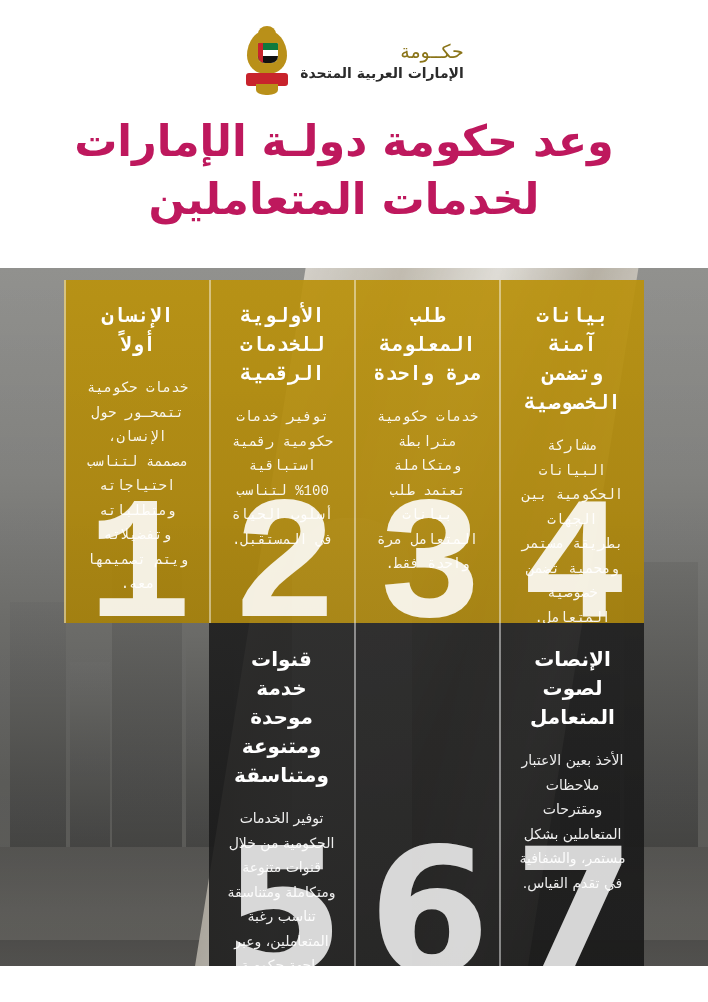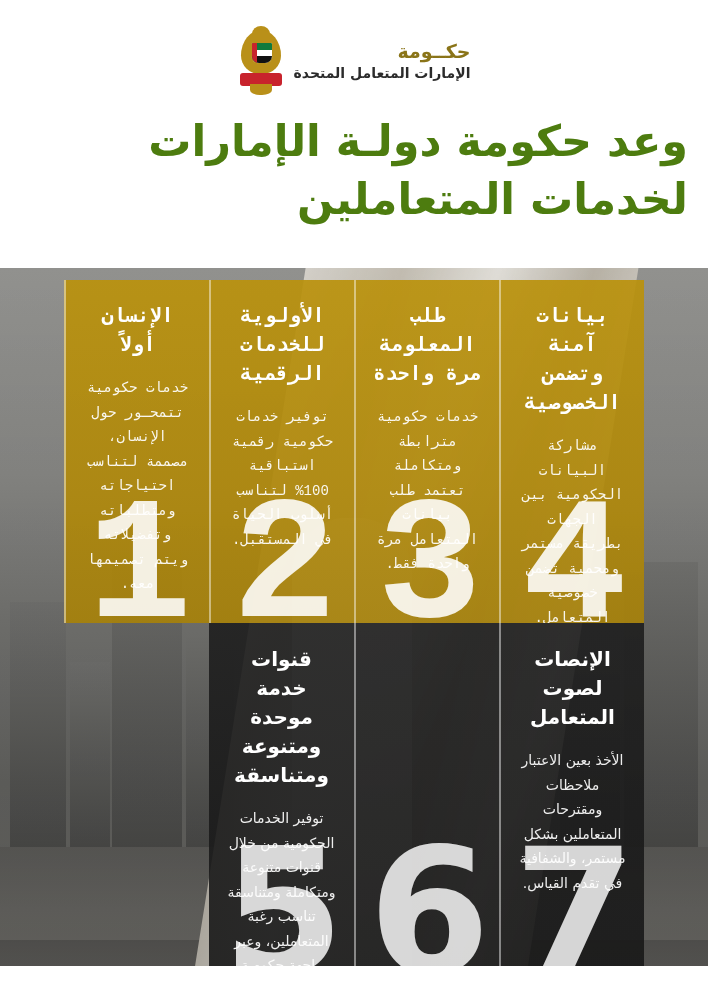--- a/index.html
+++ b/index.html
@@ -113,38 +113,38 @@
     border-radius: 0 0 45% 45%;
   }
 
   .logo-text {
     text-align: right;
     line-height: 1.15;
     color: #7d6a17;
   }
   .logo-text .l1 {
     font-size: 19px;
-    font-weight: bold;
+    font-weight: normal;
     color: #8a7418;
     letter-spacing: 1px;
   }
   .logo-text .l2 {
     font-size: 14px;
     font-weight: bold;
     color: #2b2b2b;
     margin-top: 2px;
   }
 
   .title {
     position: absolute;
     top: 112px;
     left: 0;
     width: 688px;
-    text-align: right;
-    color: #4d7c0f;
+    text-align: center;
+    color: #be185d;
     font-weight: bold;
     font-size: 43px;
     line-height: 1.35;
     letter-spacing: 1px;
   }
   .title .t-line {
     display: block;
     white-space: pre;
   }
 
@@ -305,21 +305,21 @@
     <div class="road"></div>
     <div class="flag"></div>
     <div class="person"></div>
     <div class="veil"></div>
   </div>
 
   <div class="header">
     <div class="logo-row">
       <div class="logo-text">
         <div class="l1">حكــومة</div>
-        <div class="l2">الإمارات المتعامل المتحدة</div>
+        <div class="l2">الإمارات العربية المتحدة</div>
       </div>
       <div class="emblem">
         <div class="falcon-head"></div>
         <div class="falcon-body"></div>
         <div class="shield">
           <i class="g"></i>
             <i class="w"></i>
             <i class="k"></i>
           <div class="red"></div>
         </div>

